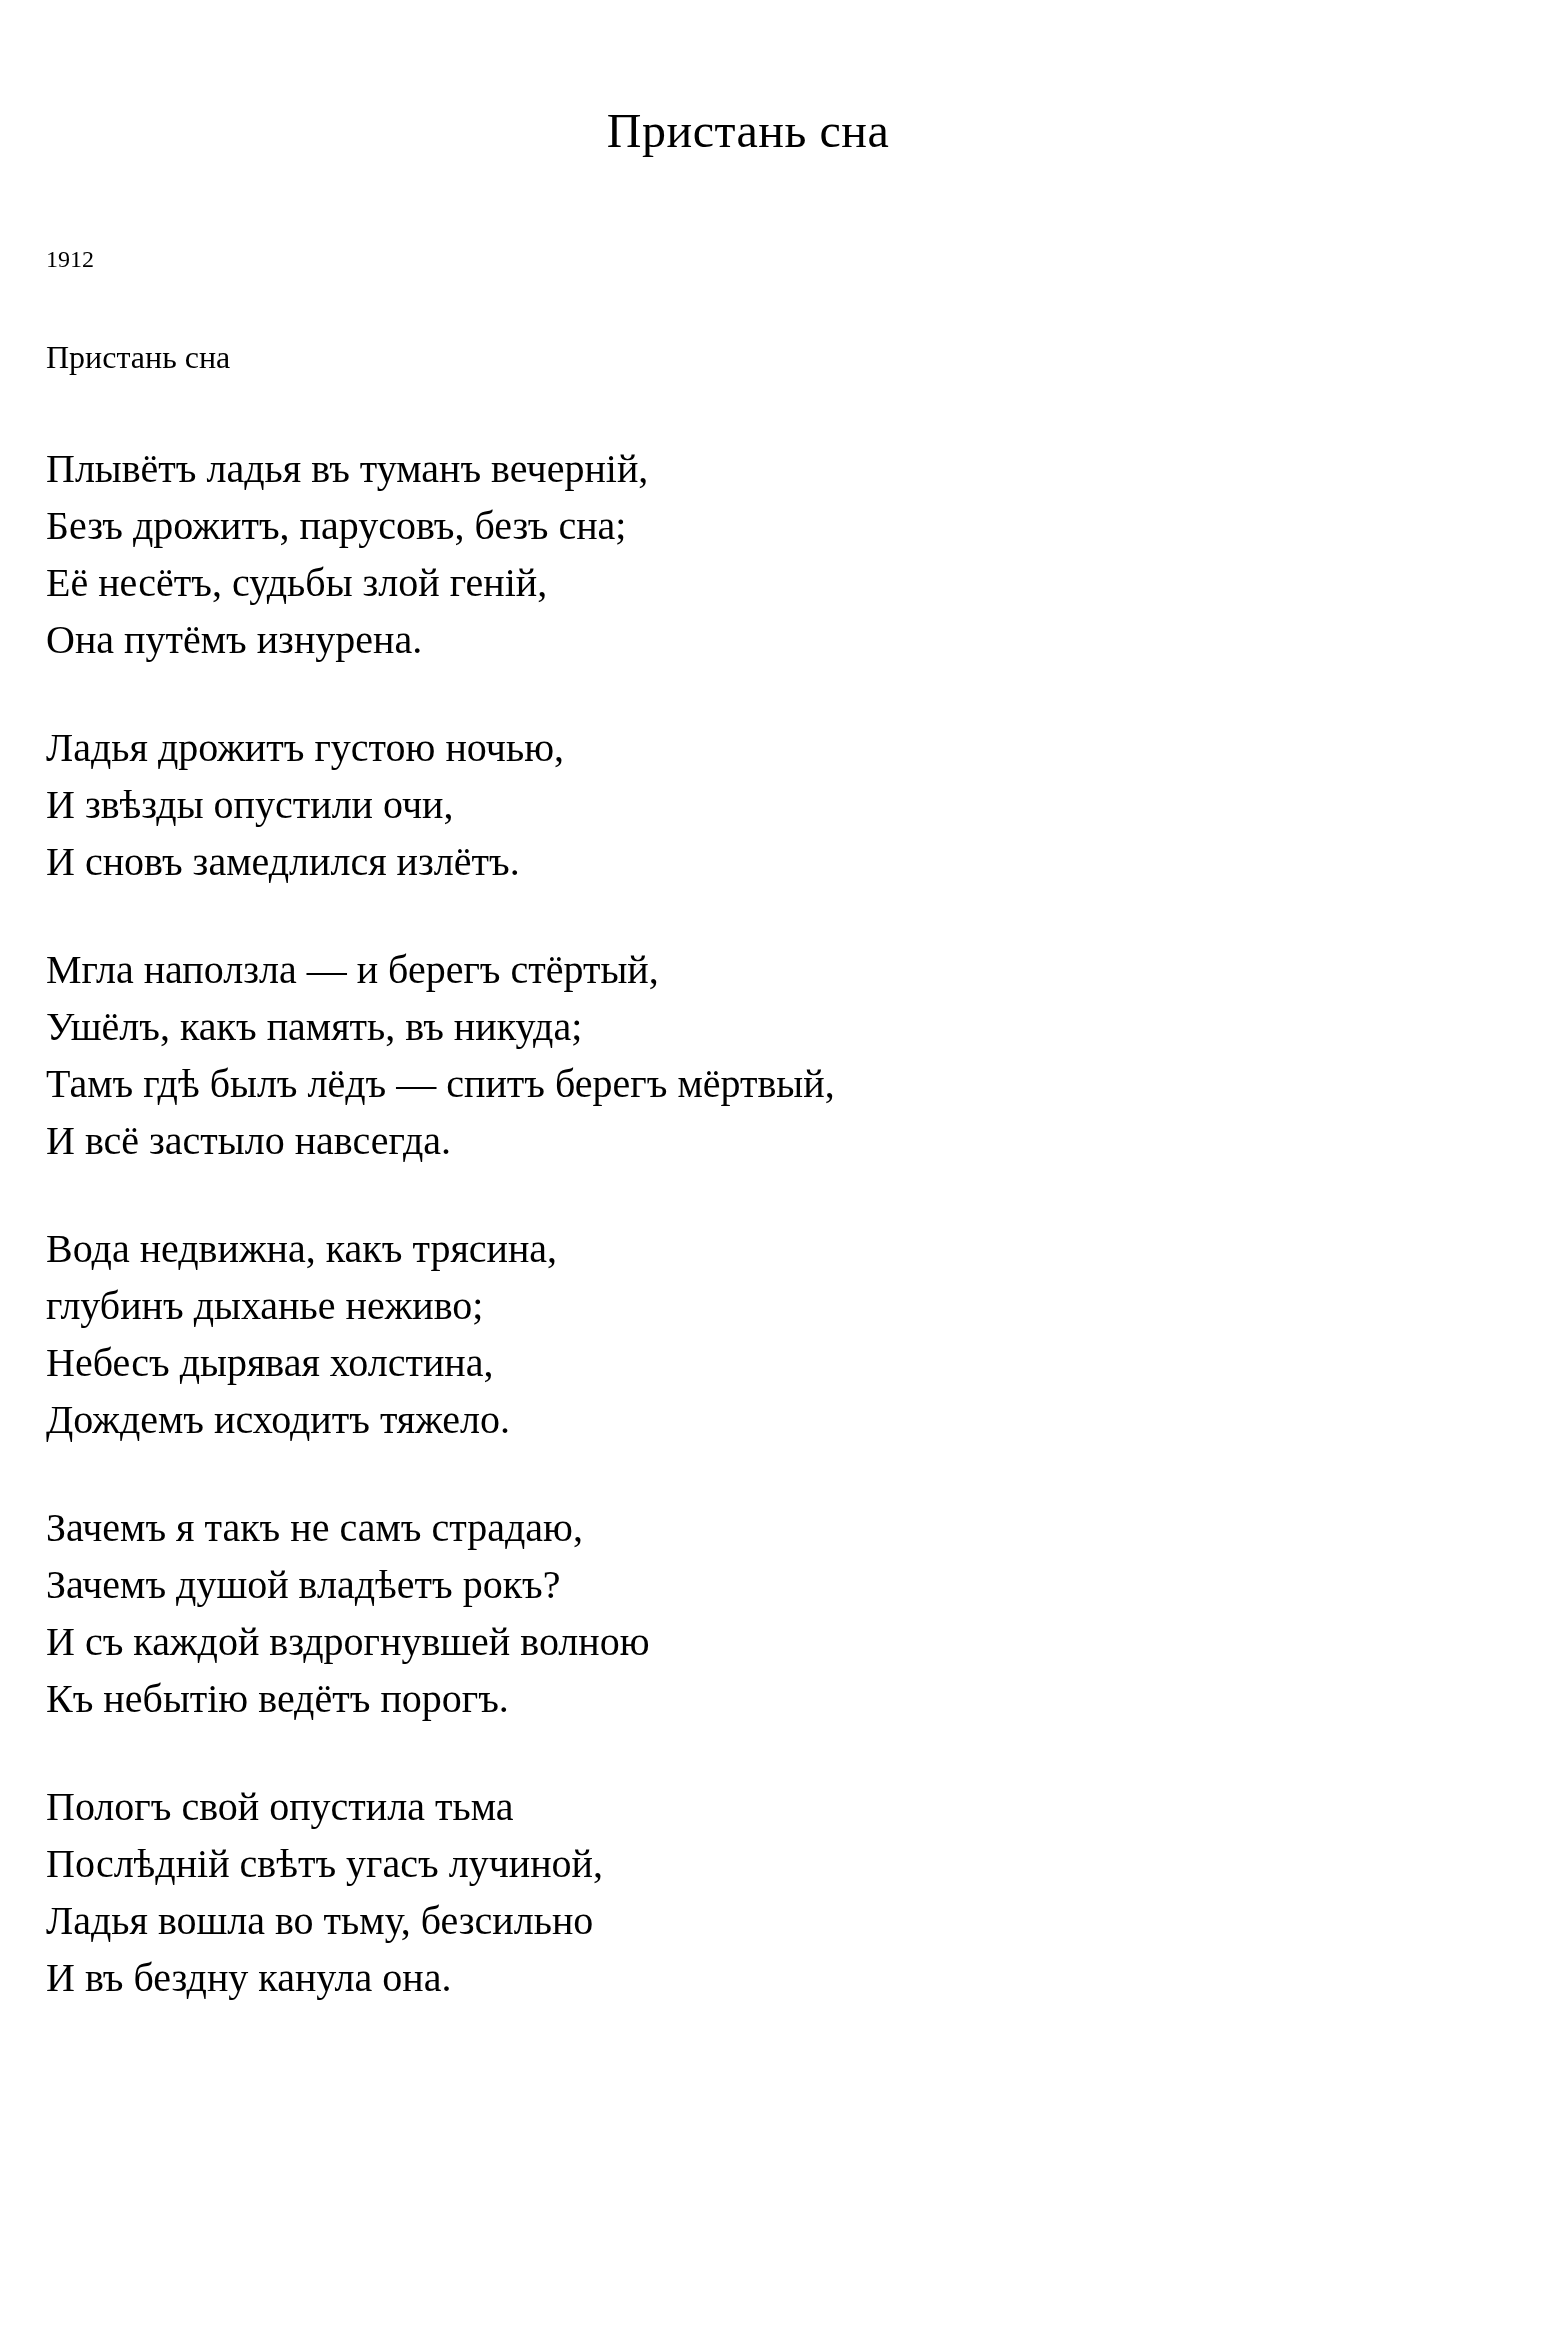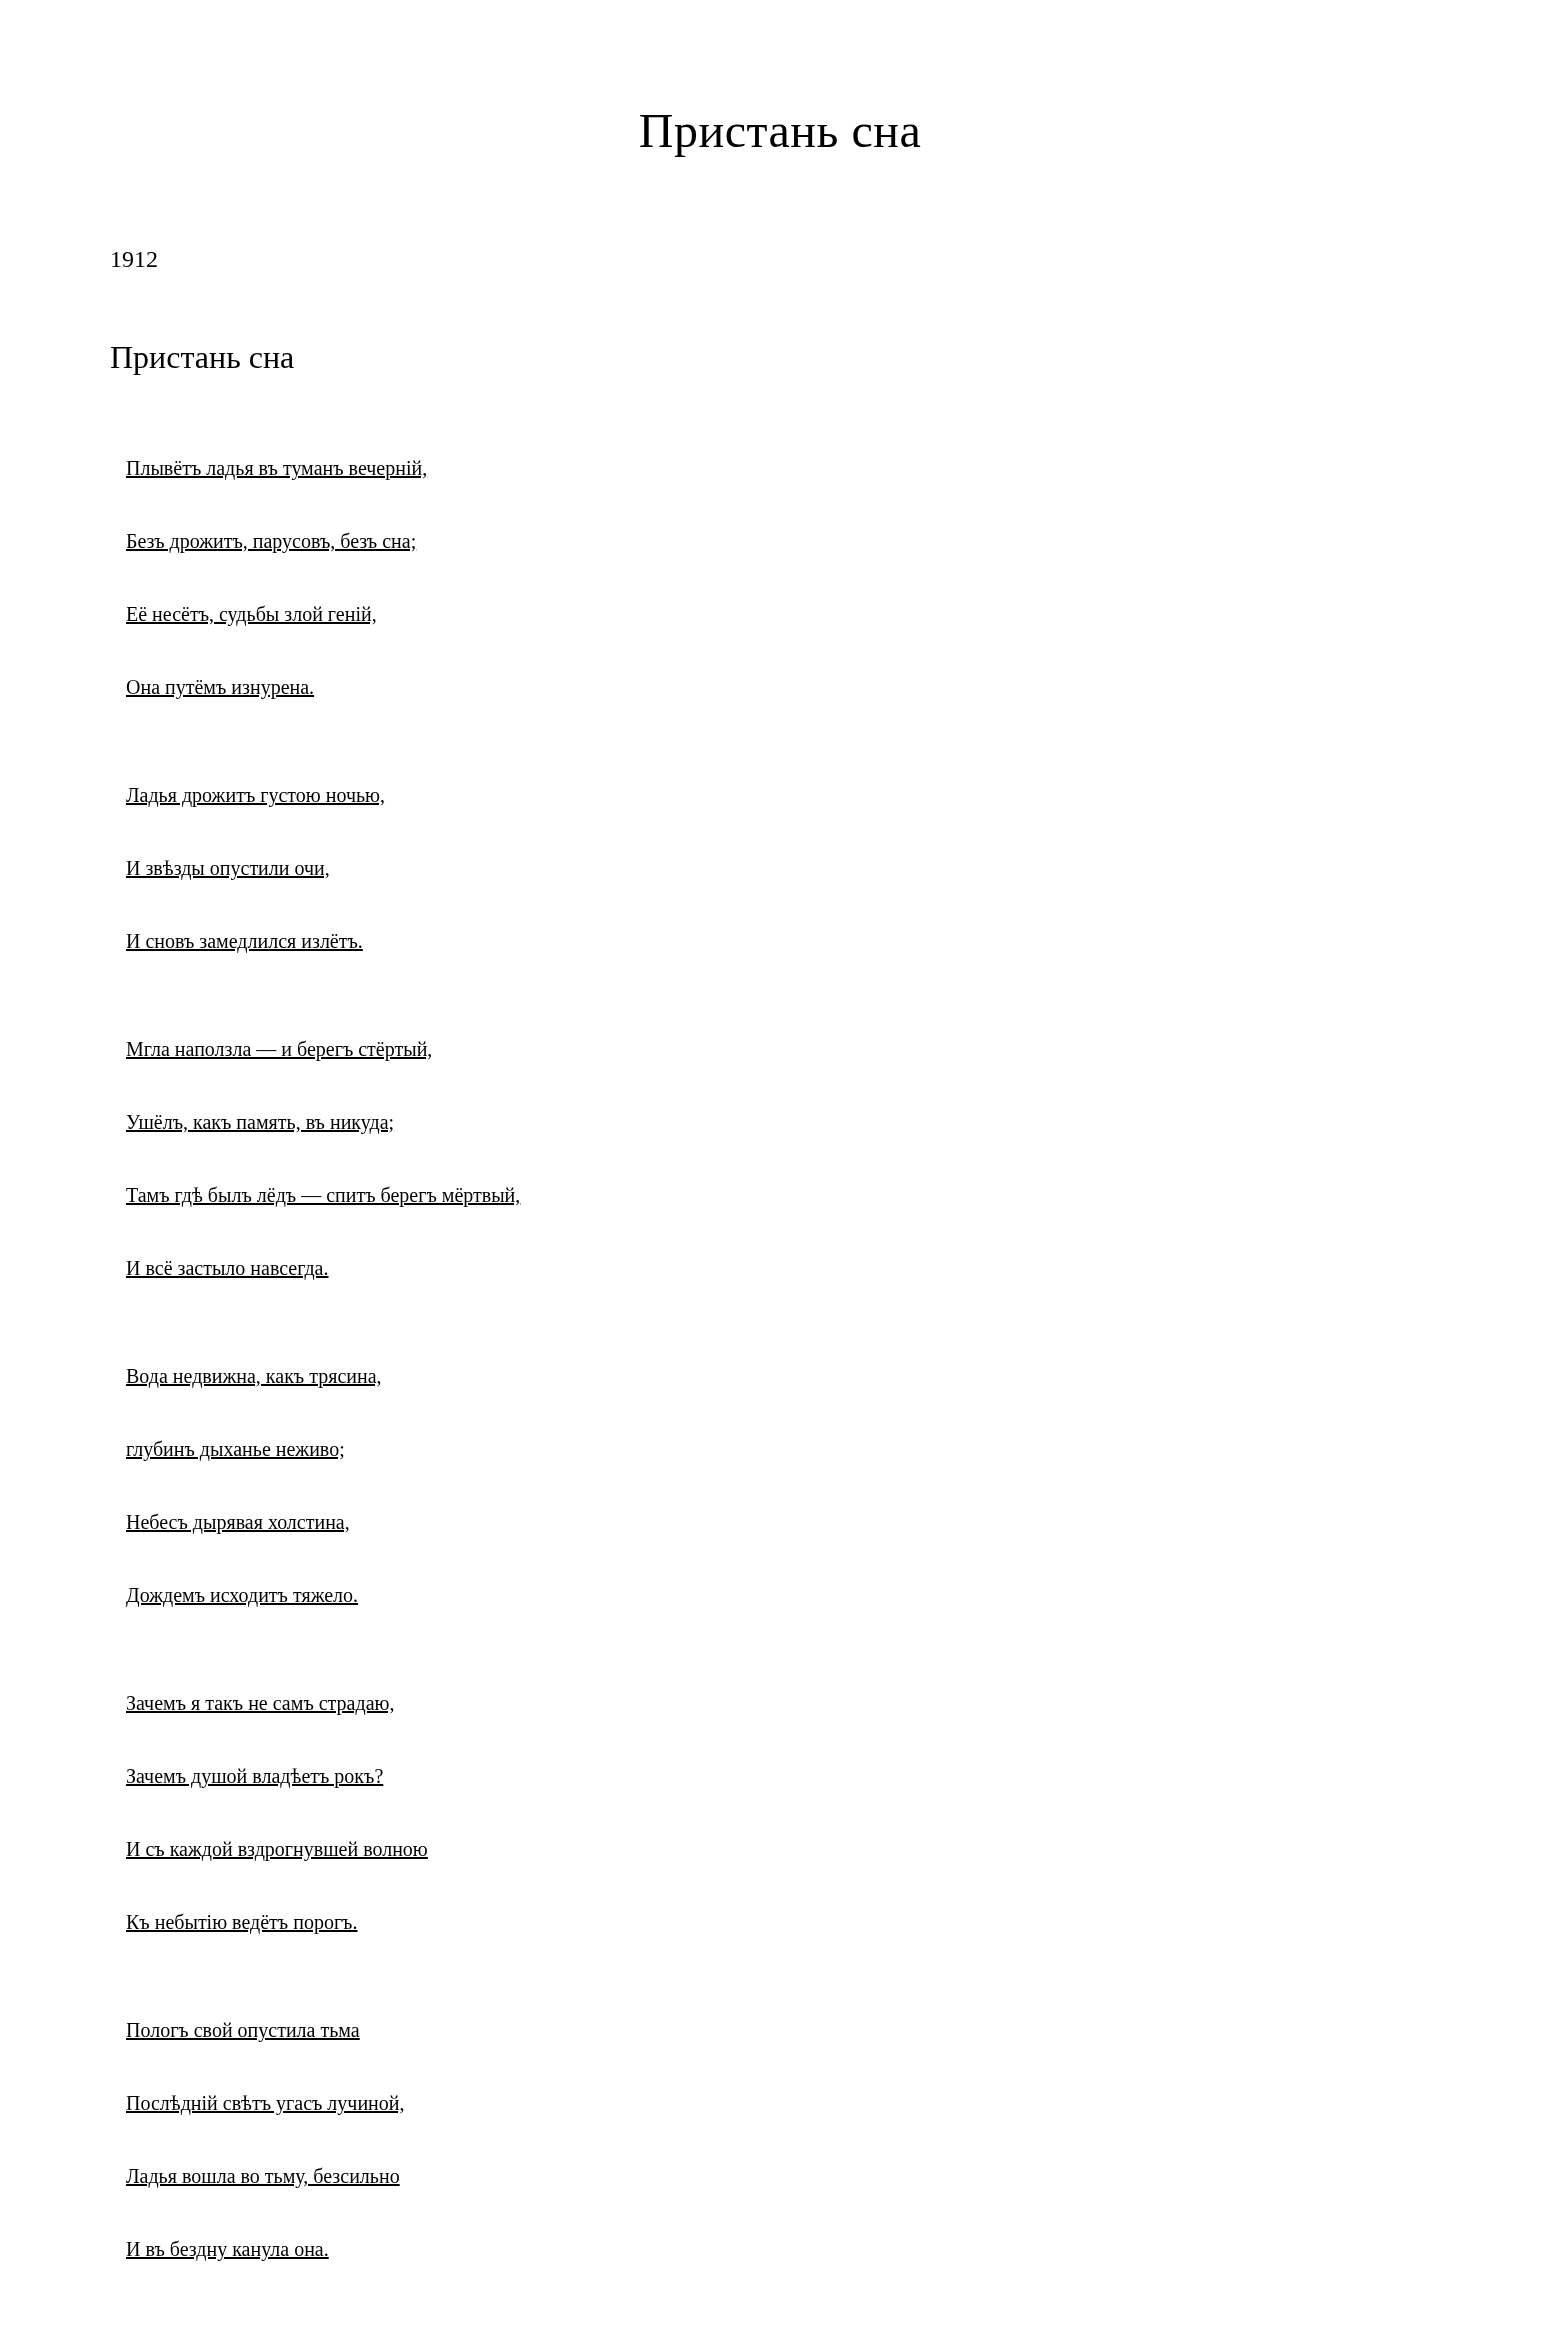--- a/index.html
+++ b/index.html
@@ -9,21 +9,21 @@
   }
   .page {
     position: relative;
     width: 1560px;
     height: 2341px;
     background: #ffffff;
     color: #000000;
     font-family: "Liberation Serif", "DejaVu Serif", serif;
     overflow: hidden;
     box-sizing: border-box;
-    padding-left: 110px;
+    padding-left: 46px;
     padding-right: 110px;
   }
   .doc-title {
     margin: 0;
     padding-top: 102px;
     font-size: 48px;
     font-weight: normal;
     line-height: 57px;
     text-align: center;
     letter-spacing: 0.5px;
@@ -39,25 +39,24 @@
     line-height: 57px;
     font-weight: normal;
   }
   .stanza {
     margin: 51px 0 0 0;
   }
   .stanza.first {
     margin-top: 54px;
   }
   .stanza p {
-    margin: 16px;
-    font-size: 20px;
+    margin: 0;
+    font-size: 40px;
     line-height: 57px;
     white-space: pre;
-    text-decoration: underline;
   }
 </style>
 </head>
 <body>
 
 <div class="page">
 
   <h1 class="doc-title">Пристань сна</h1>
 
   <p class="doc-year">1912</p>

